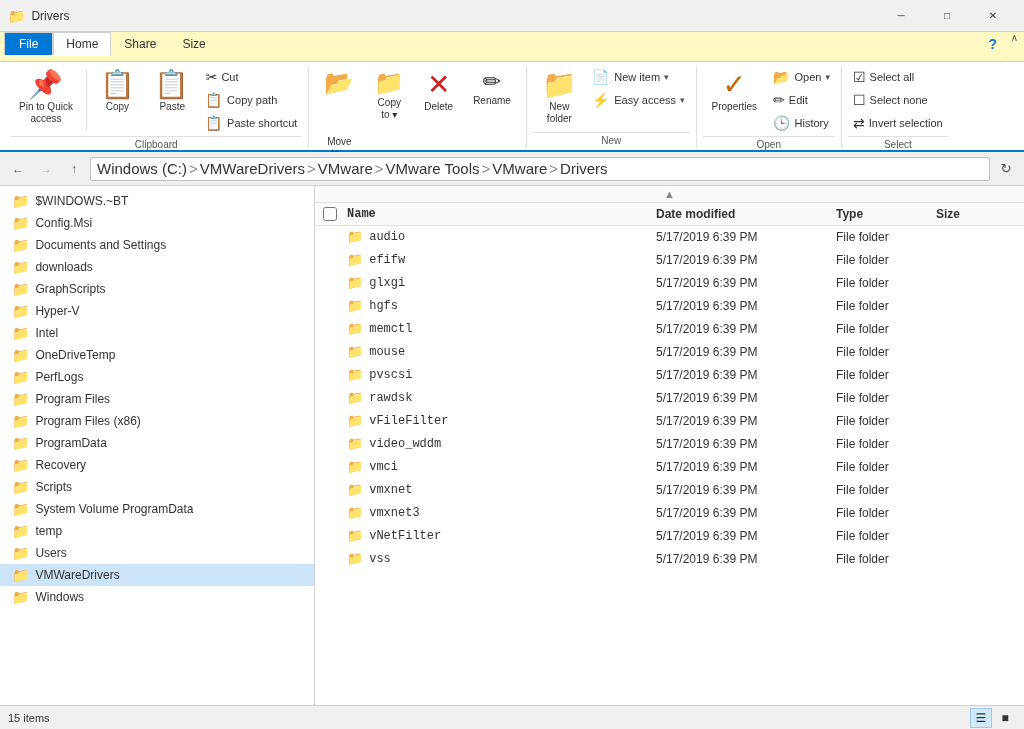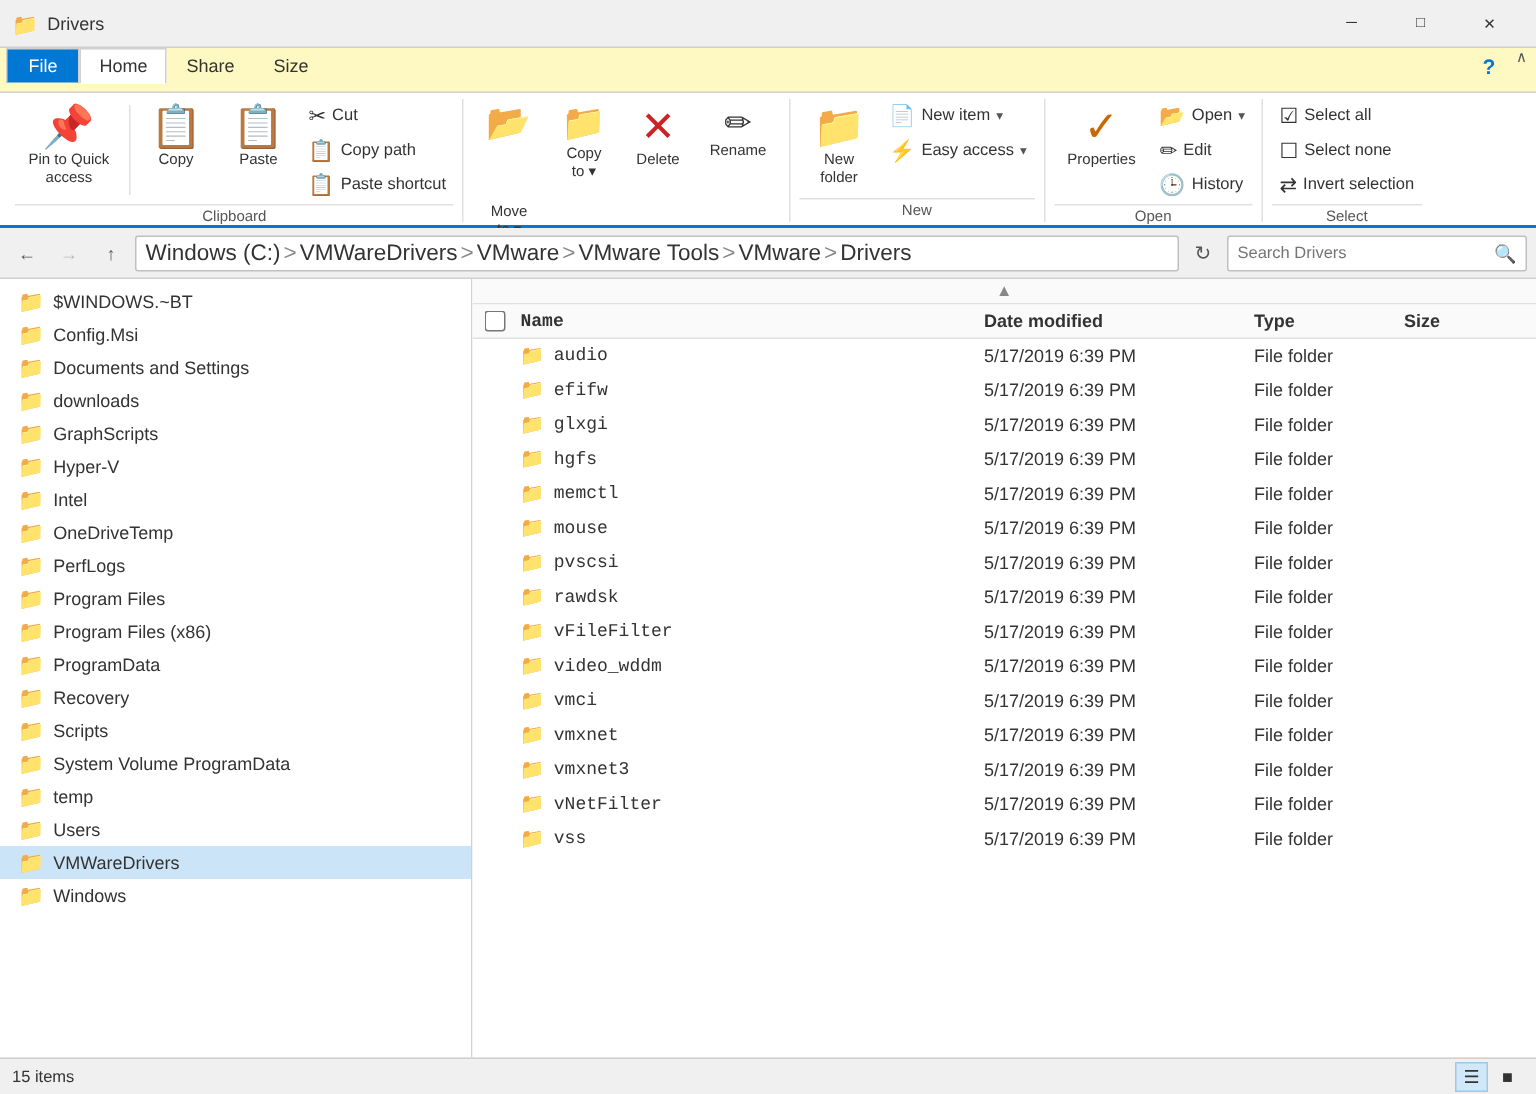--- a/index.html
+++ b/index.html
@@ -242,24 +242,20 @@
     <span class="path-separator"> &gt; </span>
     <span class="path-part">VMware</span>
     <span class="path-separator"> &gt; </span>
     <span class="path-part">VMware Tools</span>
     <span class="path-separator"> &gt; </span>
     <span class="path-part">VMware</span>
     <span class="path-separator"> &gt; </span>
     <span class="path-part">Drivers</span>
   </div>
   <button class="refresh-btn">↻</button>
-  <div class="search-box">
-    <input type="text" placeholder="Search Drivers" style="">
-    <span class="search-icon">🔍</span>
-  </div>
 </div>
 
 <div class="main">
 
   <div class="sidebar">
     <div class="sidebar-item">
       <span class="folder-icon">📁</span>
       <span>$WINDOWS.~BT</span>
     </div>
     <div class="sidebar-item">

